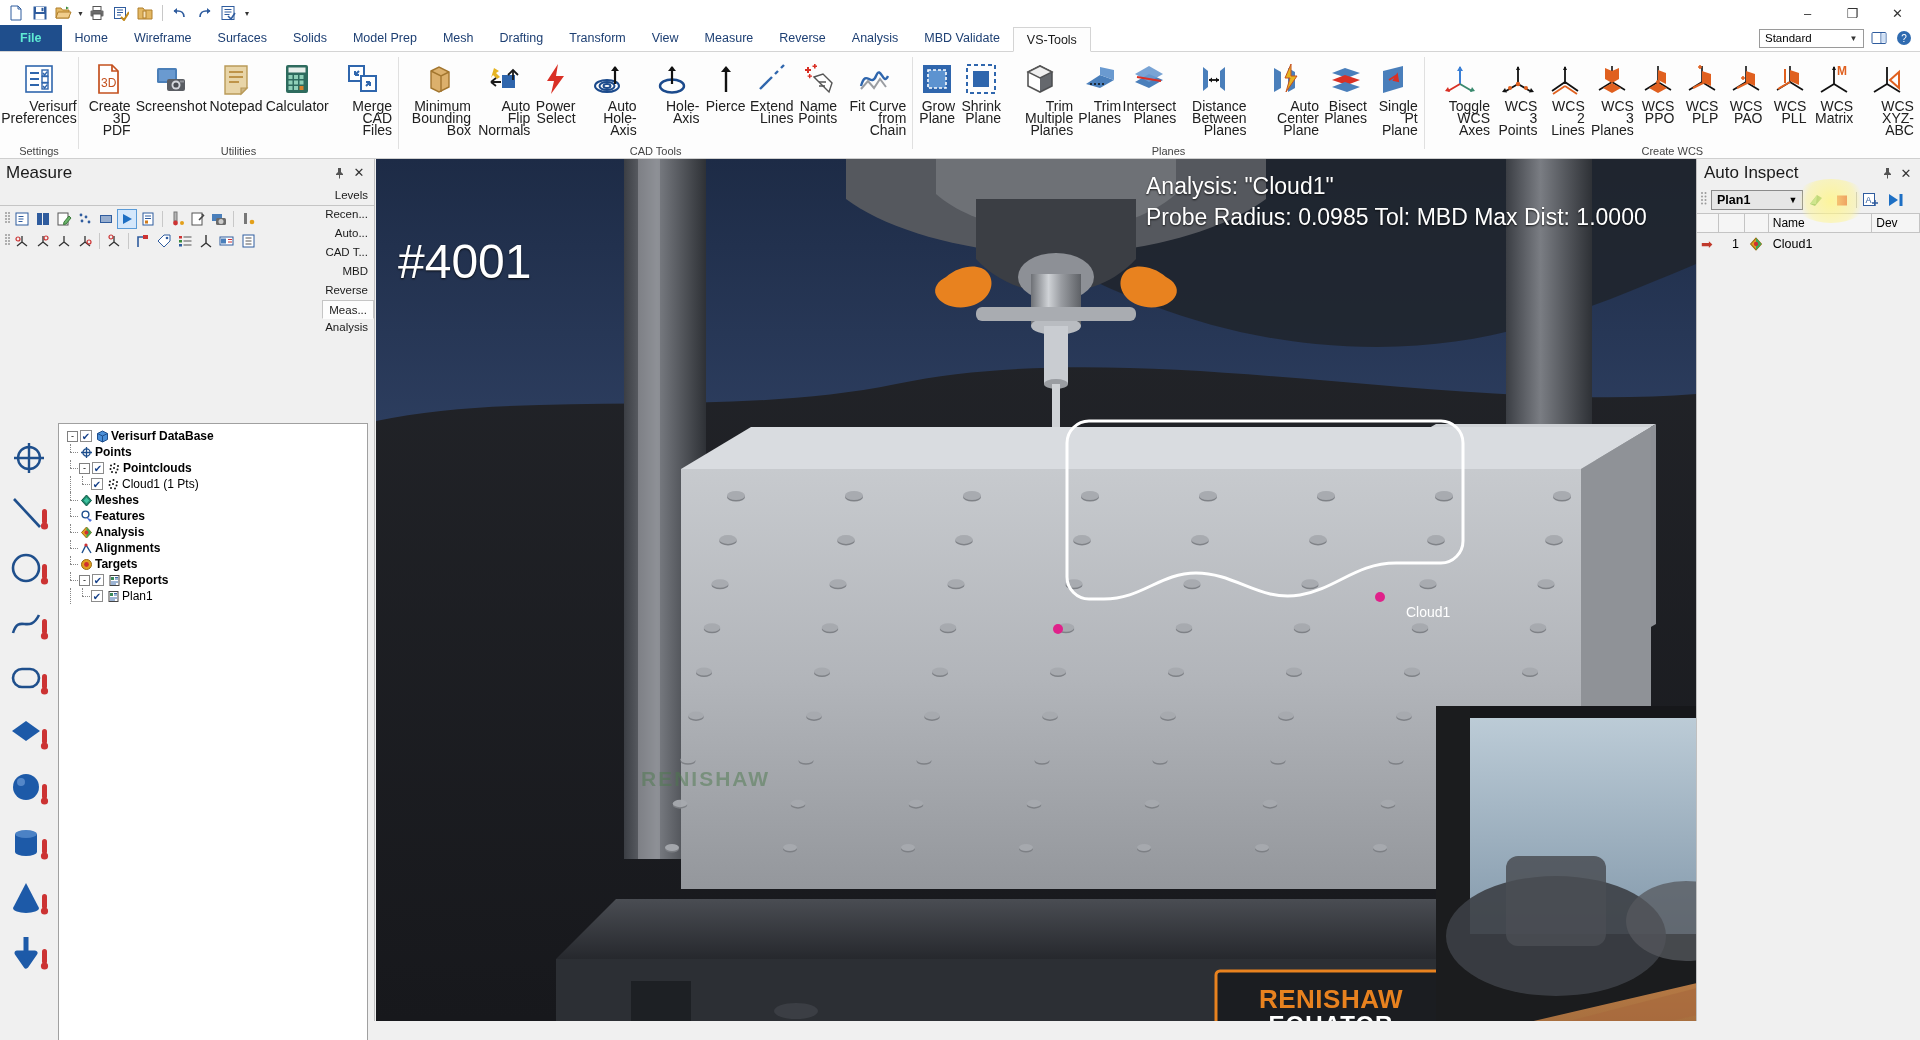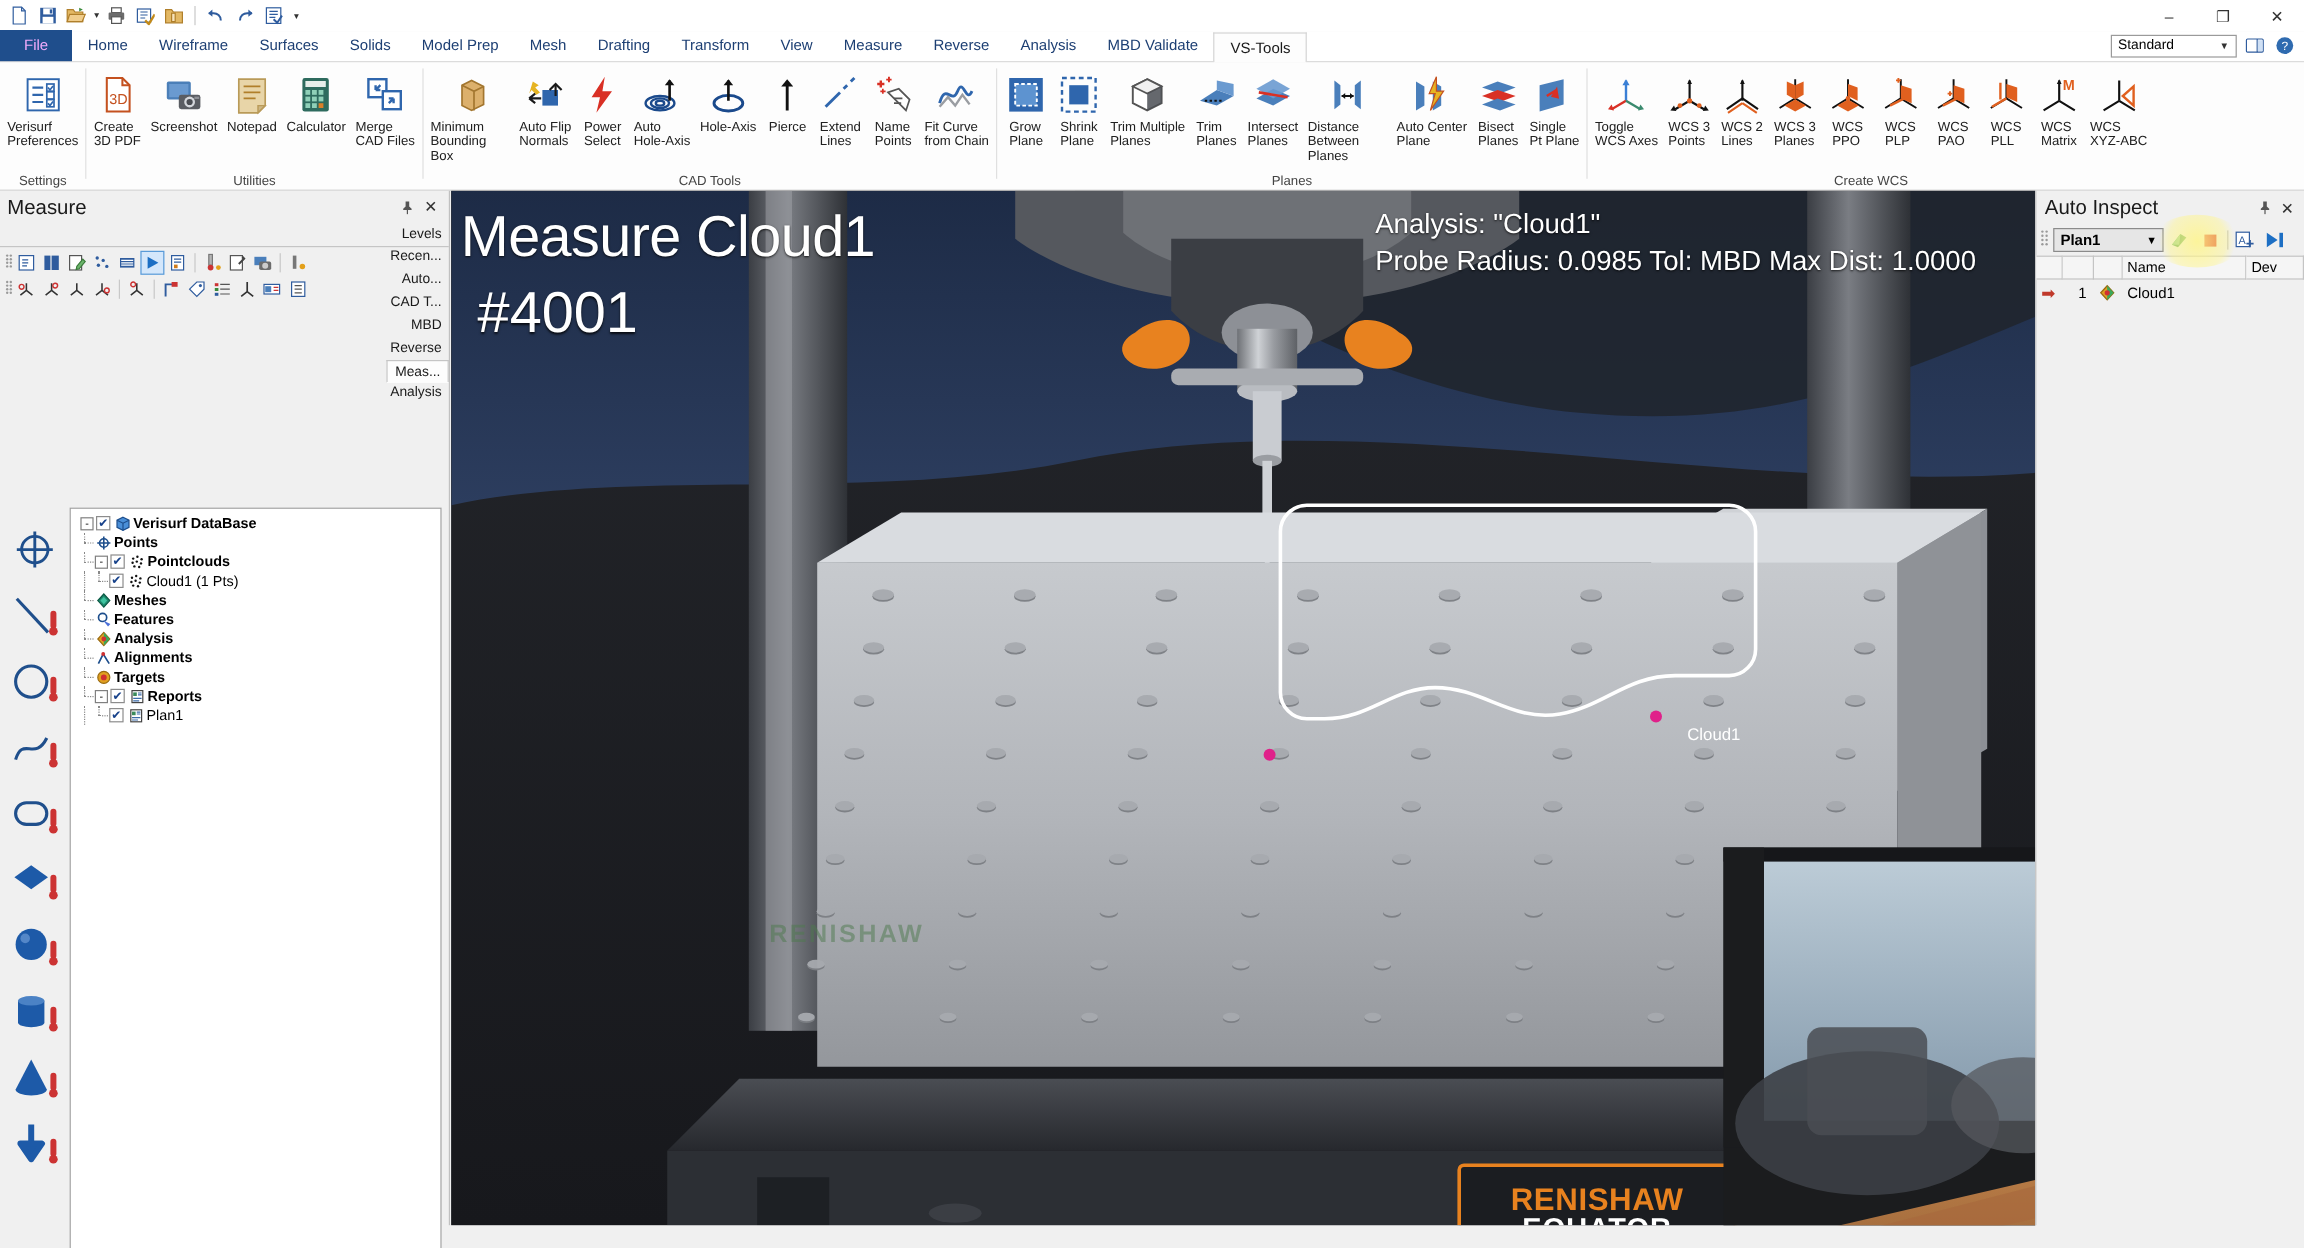--- a/index.html
+++ b/index.html
@@ -28,21 +28,21 @@
   
   .tabstrip {
     position:absolute; left:0; top:26px; width:1920px; height:26px;
     background:#ffffff; display:flex; align-items:flex-end;
     border-bottom:1px solid #d4d4d4;
   }
   .tab {
     height:26px; line-height:26px; padding:0 13px; font-size:12.5px; color:#1d3f73;
     cursor:pointer; white-space:nowrap;
   }
-  .tab.file { background:#1f4e8c; color:#f0abfc; font-weight:normal; padding:0 20px; }
+  .tab.file { background:#1f4e8c; color:#5eead4; font-weight:bold; padding:0 20px; }
   .tab.active {
     background:#fdfdfd; border:1px solid #d4d4d4; border-bottom:1px solid #fdfdfd;
     color:#1a1a1a; position:relative; z-index:3; margin-bottom:-1px; height:25px; line-height:24px;
   }
   .tabstrip-right { position:absolute; right:6px; top:2px; display:flex; align-items:center; gap:5px; }
   .std-select {
     width:105px; height:19px; border:1px solid #9a9a9a; background:#fff; font-size:11.5px;
     display:flex; align-items:center; padding-left:5px; position:relative; color:#000;
   }
   .std-select .arw { position:absolute; right:2px; top:0; bottom:0; width:15px;
@@ -59,21 +59,21 @@
   .rgroup-items { display:flex; align-items:flex-start; padding:4px 2px 0 2px; flex:1; }
   .rgroup-label {
     height:15px; line-height:15px; text-align:center; font-size:11px; color:#444; width:100%;
   }
   .rgroup-div { width:1px; background:#e0e0e0; height:92px; margin-top:5px; }
   .rbtn {
     width:auto; min-width:44px; max-width:74px; padding:2px 3px; display:flex; flex-direction:column;
     align-items:center; cursor:pointer; border:1px solid transparent; border-radius:2px;
   }
   .rbtn .ic { height:40px; display:flex; align-items:center; justify-content:center; }
-  .rbtn .lbl { font-size:11px; line-height:12px; text-align:left; color:#202020; margin-top:1px; white-space:pre-line; }
+  .rbtn .lbl { font-size:14px; line-height:12px; text-align:right; color:#202020; margin-top:1px; white-space:pre-line; }
 
   
   .lpanel {
     position:absolute; left:0; top:159px; width:375px; height:862px;
     background:#f0f0f0; border-right:1px solid #c0c0c0;
   }
   .lpanel-title {
     height:27px; display:flex; align-items:center; padding-left:6px; font-size:17px; color:#1a1a1a;
   }
   .lpanel-title .pbtns { margin-left:auto; display:flex; gap:2px; padding-right:6px; }
@@ -1366,21 +1366,20 @@
       <path d="M713 262h352c12 0 22 10 22 22v98c0 12-10 22-22 22H1020
                c-40 0-60 26-96 32-40 7-64-22-104-22-36 0-54 26-92 26H713
                c-12 0-22-10-22-22V284c0-12 10-22 22-22z" fill="none" stroke="#ffffff" stroke-width="3"></path>
 
       <circle cx="1004" cy="438" r="5" fill="#e0218a"></circle>
       <circle cx="682" cy="470" r="5" fill="#e0218a"></circle>
 
       <rect x="840" y="812" width="230" height="66" rx="4" fill="#1b1d21" stroke="#e8821f" stroke-width="3"></rect>
     </svg>
 
-    <div class="ov-text ov-title">Measure Cloud1</div>
     <div class="ov-text ov-id">#4001</div>
     <div class="ov-text ov-an">Analysis: "Cloud1"</div>
     <div class="ov-text ov-an2">Probe Radius: 0.0985 Tol: MBD Max Dist: 1.0000</div>
     <div class="ov-cloud">Cloud1</div>
 
     <div style="position:absolute;left:265px;top:608px;font-size:21px;color:#4e7a4e;opacity:.5;letter-spacing:2px;font-weight:bold;">RENISHAW</div>
 
     <div style="position:absolute;left:862px;top:825px;width:186px;text-align:center;color:#e8821f;font-size:26px;font-weight:bold;letter-spacing:0.5px;">RENISHAW</div>
     <div style="position:absolute;left:862px;top:852px;width:186px;text-align:center;color:#ffffff;font-size:24px;font-weight:bold;letter-spacing:1px;">EQUATOR</div>
 

